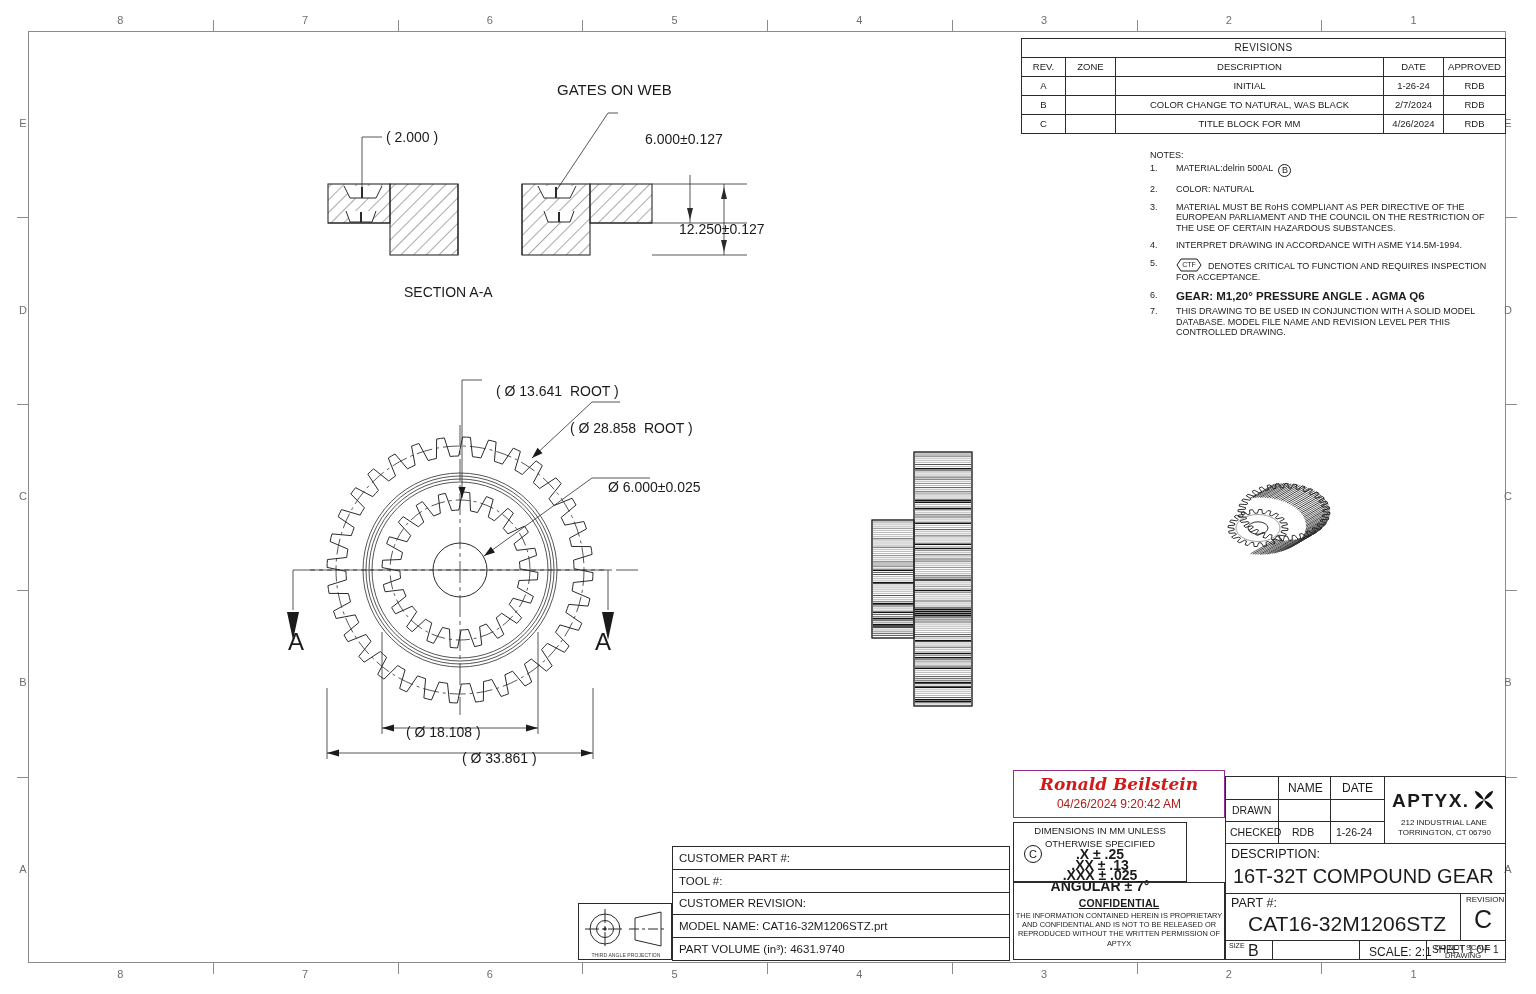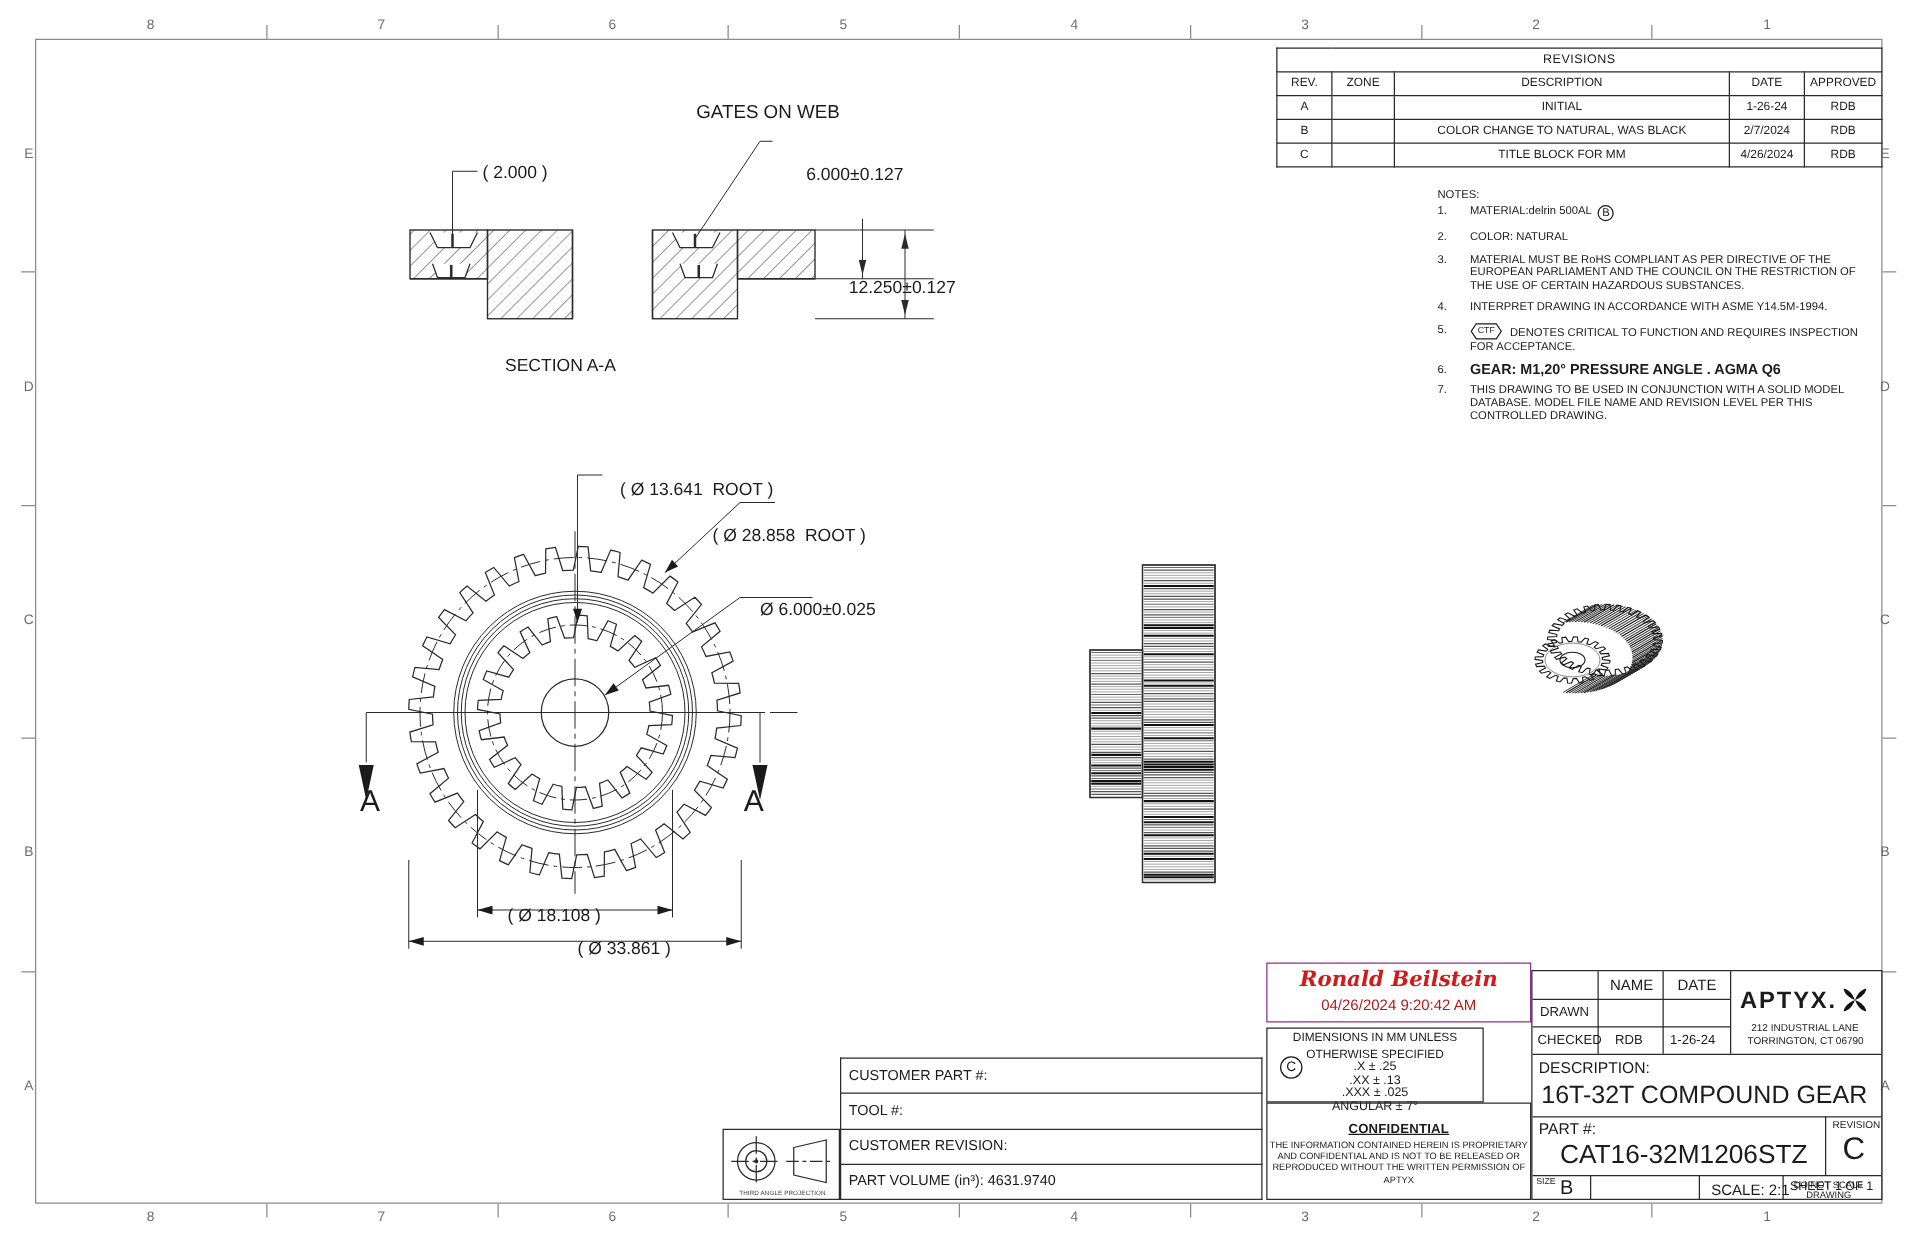--- a/index.html
+++ b/index.html
@@ -144,21 +144,21 @@
     border: 1px solid #2b2b2b;
     text-align: center;
     font-size: 9.5px; color: #1b1b1b;
   }
   .tolblk .l1 { line-height: 11px; margin-top: 2px; }
   .tol-c {
     position: absolute; left: 10px; top: 22px;
     width: 18px; height: 18px; border: 1px solid #1b1b1b;
     border-radius: 50%; font-size: 11px; line-height: 16px;
   }
-  .tolvals { font-size: 10px; line-height: 10.5px; }
+  .tolvals { font-size: 14px; line-height: 10.5px; font-weight: bold; }
 
   
   .confblk {
     position: absolute;
     left: 1013px; top: 882px;
     width: 212px; height: 78px;
     border: 1px solid #2b2b2b;
     text-align: center;
     padding-top: 14px;
     color: #1b1b1b;
@@ -705,20 +705,23 @@
         <tr>
           <td>CUSTOMER PART #:</td>
         </tr>
     <tr>
           <td>TOOL #:</td>
         </tr>
     <tr>
           <td>CUSTOMER REVISION:</td>
         </tr>
     <tr>
+          <td><span>MODEL NAME:</span> <span>CAT16-32M1206STZ.prt</span></td>
+        </tr>
+    <tr>
           <td><span>PART VOLUME (in³):</span> <span>4631.9740</span></td>
         </tr>
   </tbody>
     </table>
 
   <div class="tap">
     <svg width="92" height="46" viewBox="0 0 92 46" style="position:absolute;left:0;top:1px;">
       <g stroke="#2b2b2b" fill="none" stroke-width="1">
         <circle cx="26" cy="24" r="15"></circle>
         <circle cx="26" cy="24" r="8.5"></circle>

